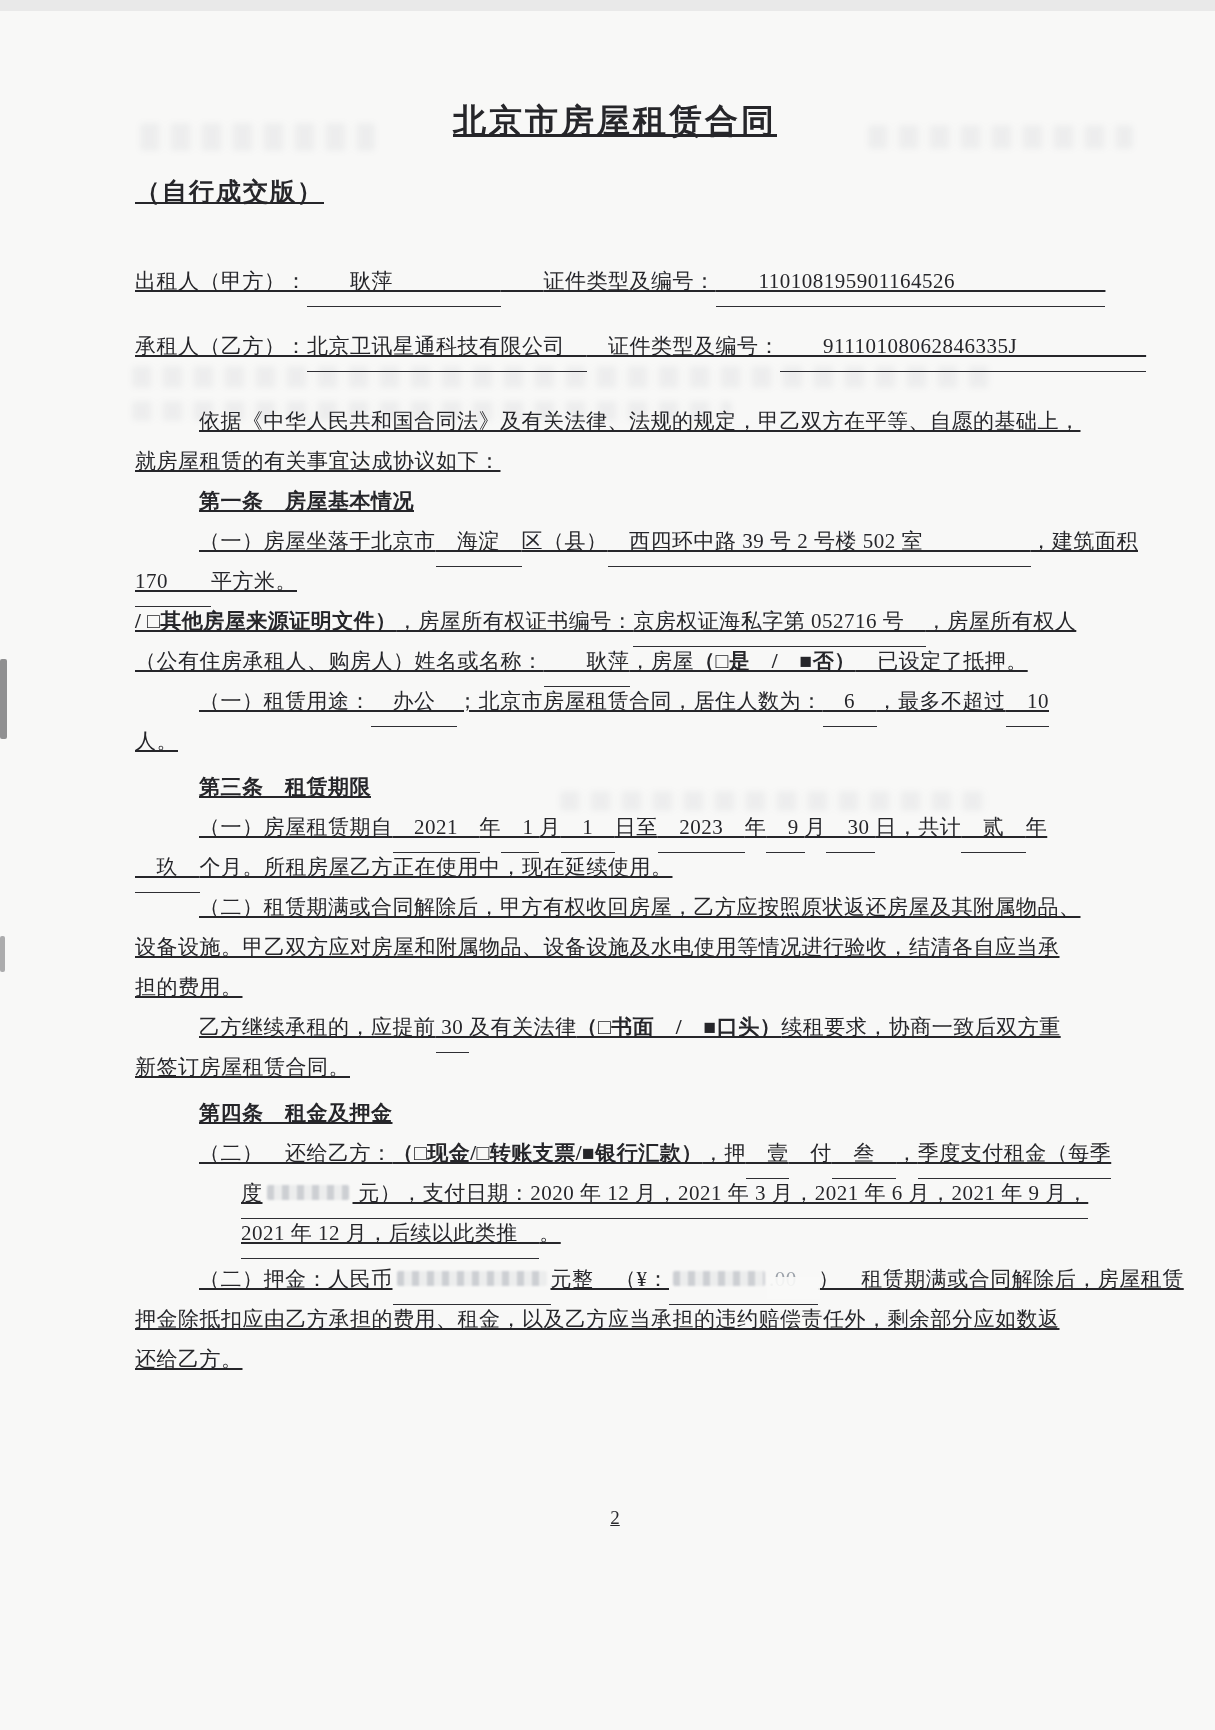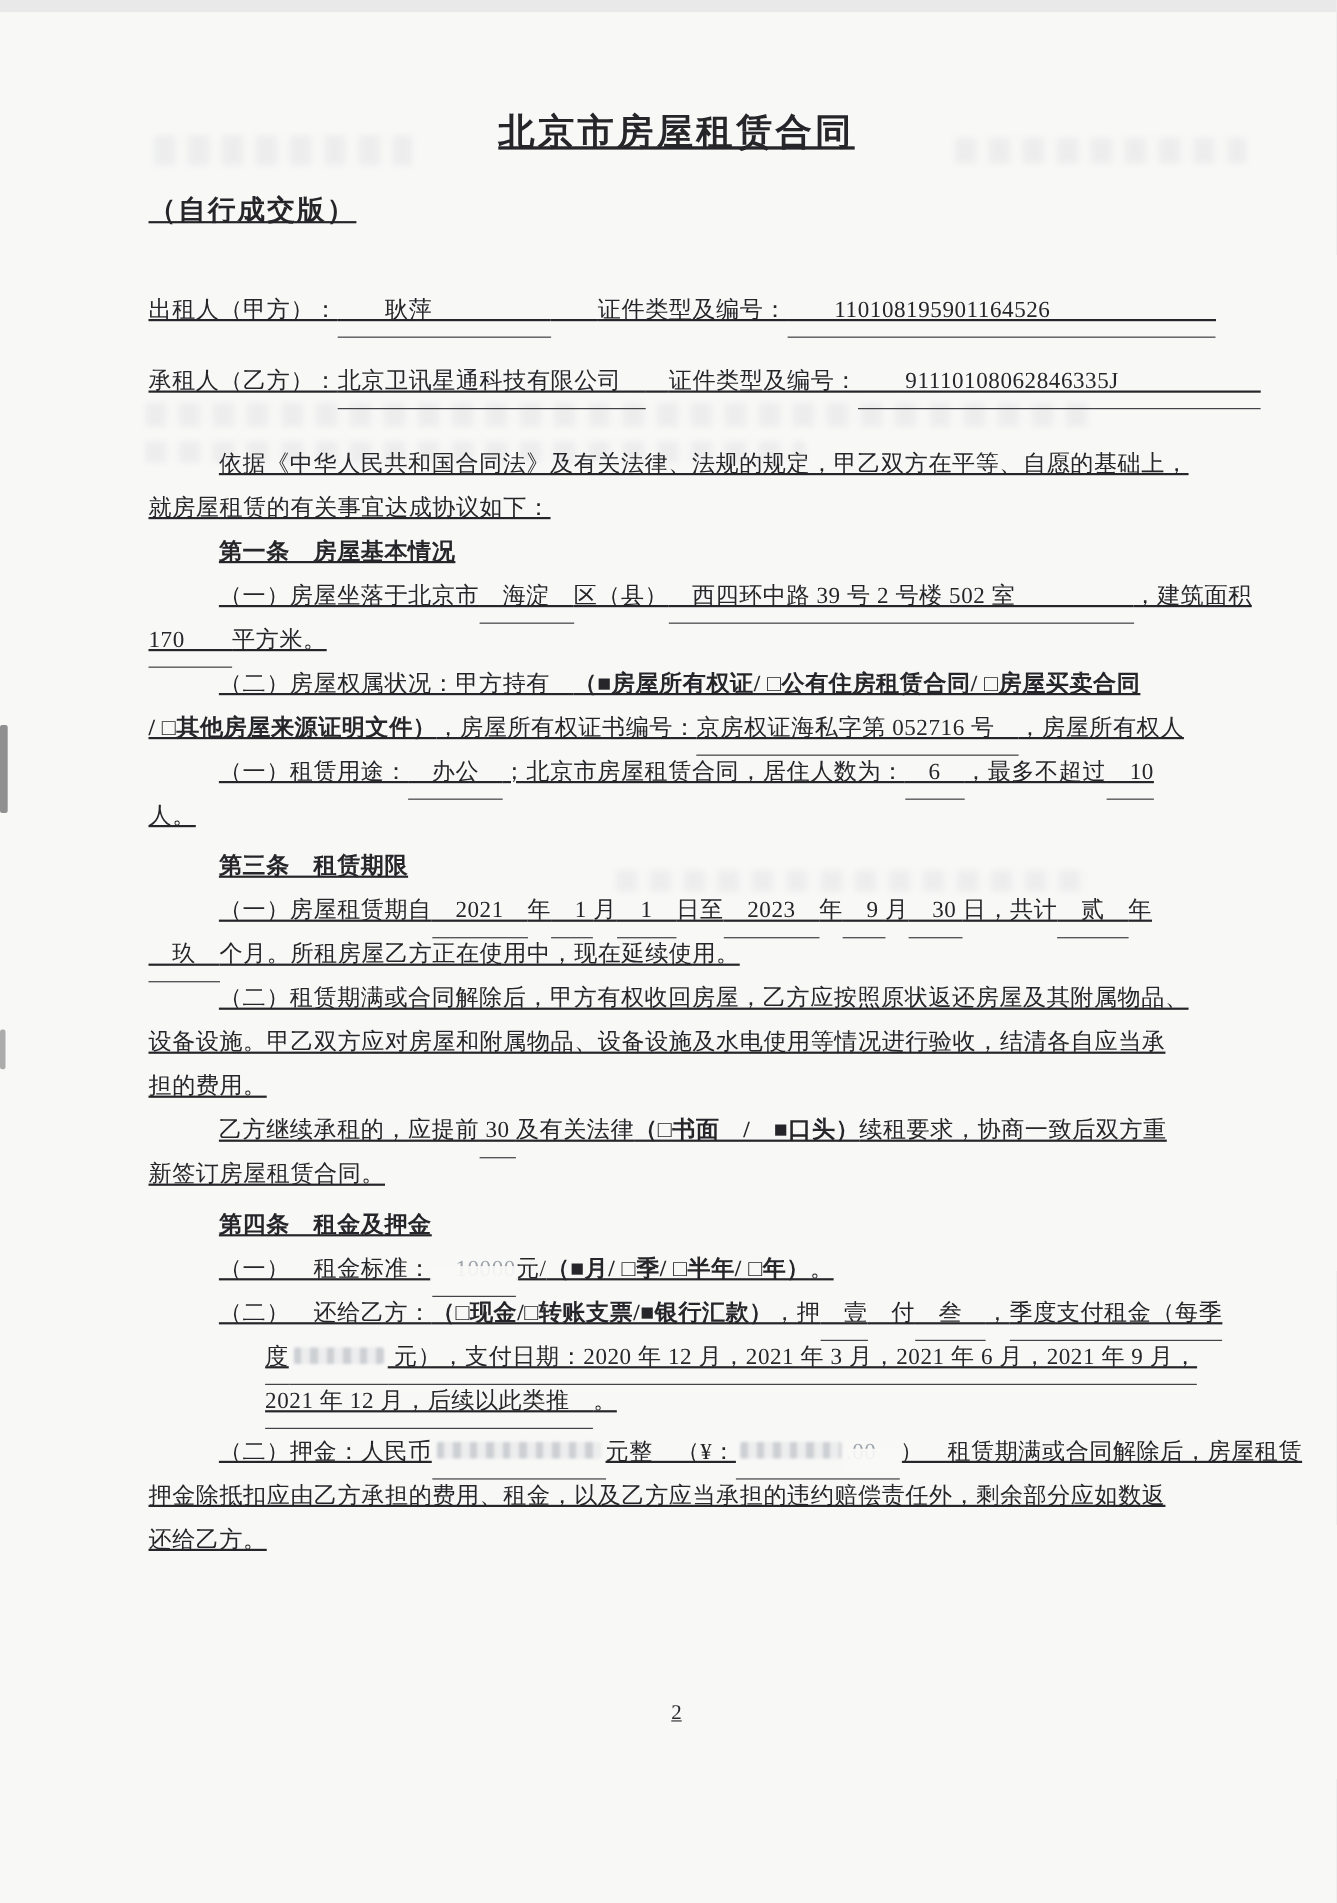--- a/index.html
+++ b/index.html
@@ -121,34 +121,33 @@
     <div class="doc-subtitle">（自行成交版）</div>
 
     <div class="body-lines">
         <div class="line"><span>出租人（甲方）：</span><span class="u">　　耿萍　　　　　</span><span>　　</span><span>证件类型及编号：</span><span class="u">　　110108195901164526　　　　　　　</span></div>
         <div class="line mt-a"><span>承租人（乙方）：</span><span class="u">北京卫讯星通科技有限公司　</span><span>　</span><span>证件类型及编号：</span><span class="u">　　91110108062846335J　　　　　　</span></div>
         <div class="line ind1 mt-b"><span>依据《中华人民共和国合同法》及有关法律、法规的规定，甲乙双方在平等、自愿的基础上，</span></div>
         <div class="line"><span>就房屋租赁的有关事宜达成协议如下：</span></div>
         <div class="line ind1 bold"><span>第一条　房屋基本情况</span></div>
         <div class="line ind1"><span>（一）房屋坐落于北京市</span><span class="u">　海淀　</span><span>区（县）</span><span class="u">　西四环中路 39 号 2 号楼 502 室　　　　　</span><span>，建筑面积</span></div>
         <div class="line"><span class="u">170　　</span><span>平方米。</span></div>
-        <div class="line ind1"><span>（二）房屋权属状况：甲方持有　</span><span class="bold">（■房屋所有权证/ □公有住房租赁合同/ □房屋买卖合同</span></div>
         <div class="line"><span class="bold">/ □其他房屋来源证明文件）</span><span>，房屋所有权证书编号：</span><span class="u">京房权证海私字第 052716 号　</span><span>，房屋所有权人</span></div>
+        <div class="line"><span>（公有住房承租人、购房人）姓名或名称：</span><span class="u">　　耿萍</span><span>，房屋</span><span class="bold">（□是　/　■否）</span><span>　已设定了抵押。</span></div>
         <div class="line ind1"><span>（一）租赁用途：</span><span class="u">　办公　</span><span>；北京市房屋租赁合同，居住人数为：</span><span class="u">　6　</span><span>，最多不超过</span><span class="u">　10</span></div>
         <div class="line"><span>人。</span></div>
         <div class="line ind1 bold mt-c"><span>第三条　租赁期限</span></div>
         <div class="line ind1"><span>（一）房屋租赁期自</span><span class="u">　2021　</span><span>年</span><span class="u">　1 </span><span>月</span><span class="u">　1　</span><span>日至</span><span class="u">　2023　</span><span>年</span><span class="u">　9 </span><span>月</span><span class="u">　30 </span><span>日，共计</span><span class="u">　贰　</span><span>年</span></div>
         <div class="line"><span class="u">　玖　</span><span>个月。所租房屋乙方正在使用中，现在延续使用。</span></div>
         <div class="line ind1"><span>（二）租赁期满或合同解除后，甲方有权收回房屋，乙方应按照原状返还房屋及其附属物品、</span></div>
         <div class="line"><span>设备设施。甲乙双方应对房屋和附属物品、设备设施及水电使用等情况进行验收，结清各自应当承</span></div>
         <div class="line"><span>担的费用。</span></div>
         <div class="line ind1"><span>乙方继续承租的，应提前</span><span class="u"> 30 </span><span>及有关法律</span><span class="bold">（□书面　/　■口头）</span><span>续租要求，协商一致后双方重</span></div>
         <div class="line"><span>新签订房屋租赁合同。</span></div>
         <div class="line ind1 bold mt-c"><span>第四条　租金及押金</span></div>
-        <div class="line ind1"><span>（一）　租金标准：</span><span class="u"><span class="redacted">　10000 </span></span><span>元/</span><span class="bold">（■月/ □季/ □半年/ □年）</span><span>。</span></div>
         <div class="line ind1"><span>（二）　还给乙方：</span><span class="bold">（□现金/□转账支票/■银行汇款）</span><span>，押</span><span class="u">　壹</span><span>　付</span><span class="u">　叁　</span><span>，</span><span class="u">季度支付租金（每季</span></div>
         <div class="line ind2"><span class="u">度</span><span class="u"><span class="smudge" style="width: 82px;"></span></span><span class="u"> 元），支付日期：2020 年 12 月，2021 年 3 月，2021 年 6 月，2021 年 9 月，</span></div>
         <div class="line ind2"><span class="u">2021 年 12 月，后续以此类推　</span><span>。</span></div>
         <div class="line ind1 mt-c"><span>（二）押金：人民币</span><span class="u"><span class="smudge" style="width: 150px;"></span></span><span>元整　（¥：</span><span class="u"><span class="smudge" style="width: 92px;"></span></span><span class="u"><span class="redacted">.00　</span></span><span>）　租赁期满或合同解除后，房屋租赁</span></div>
         <div class="line"><span>押金除抵扣应由乙方承担的费用、租金，以及乙方应当承担的违约赔偿责任外，剩余部分应如数返</span></div>
         <div class="line"><span>还给乙方。</span></div>
       </div>
 
     <div class="page-number">2</div>
   </div>

